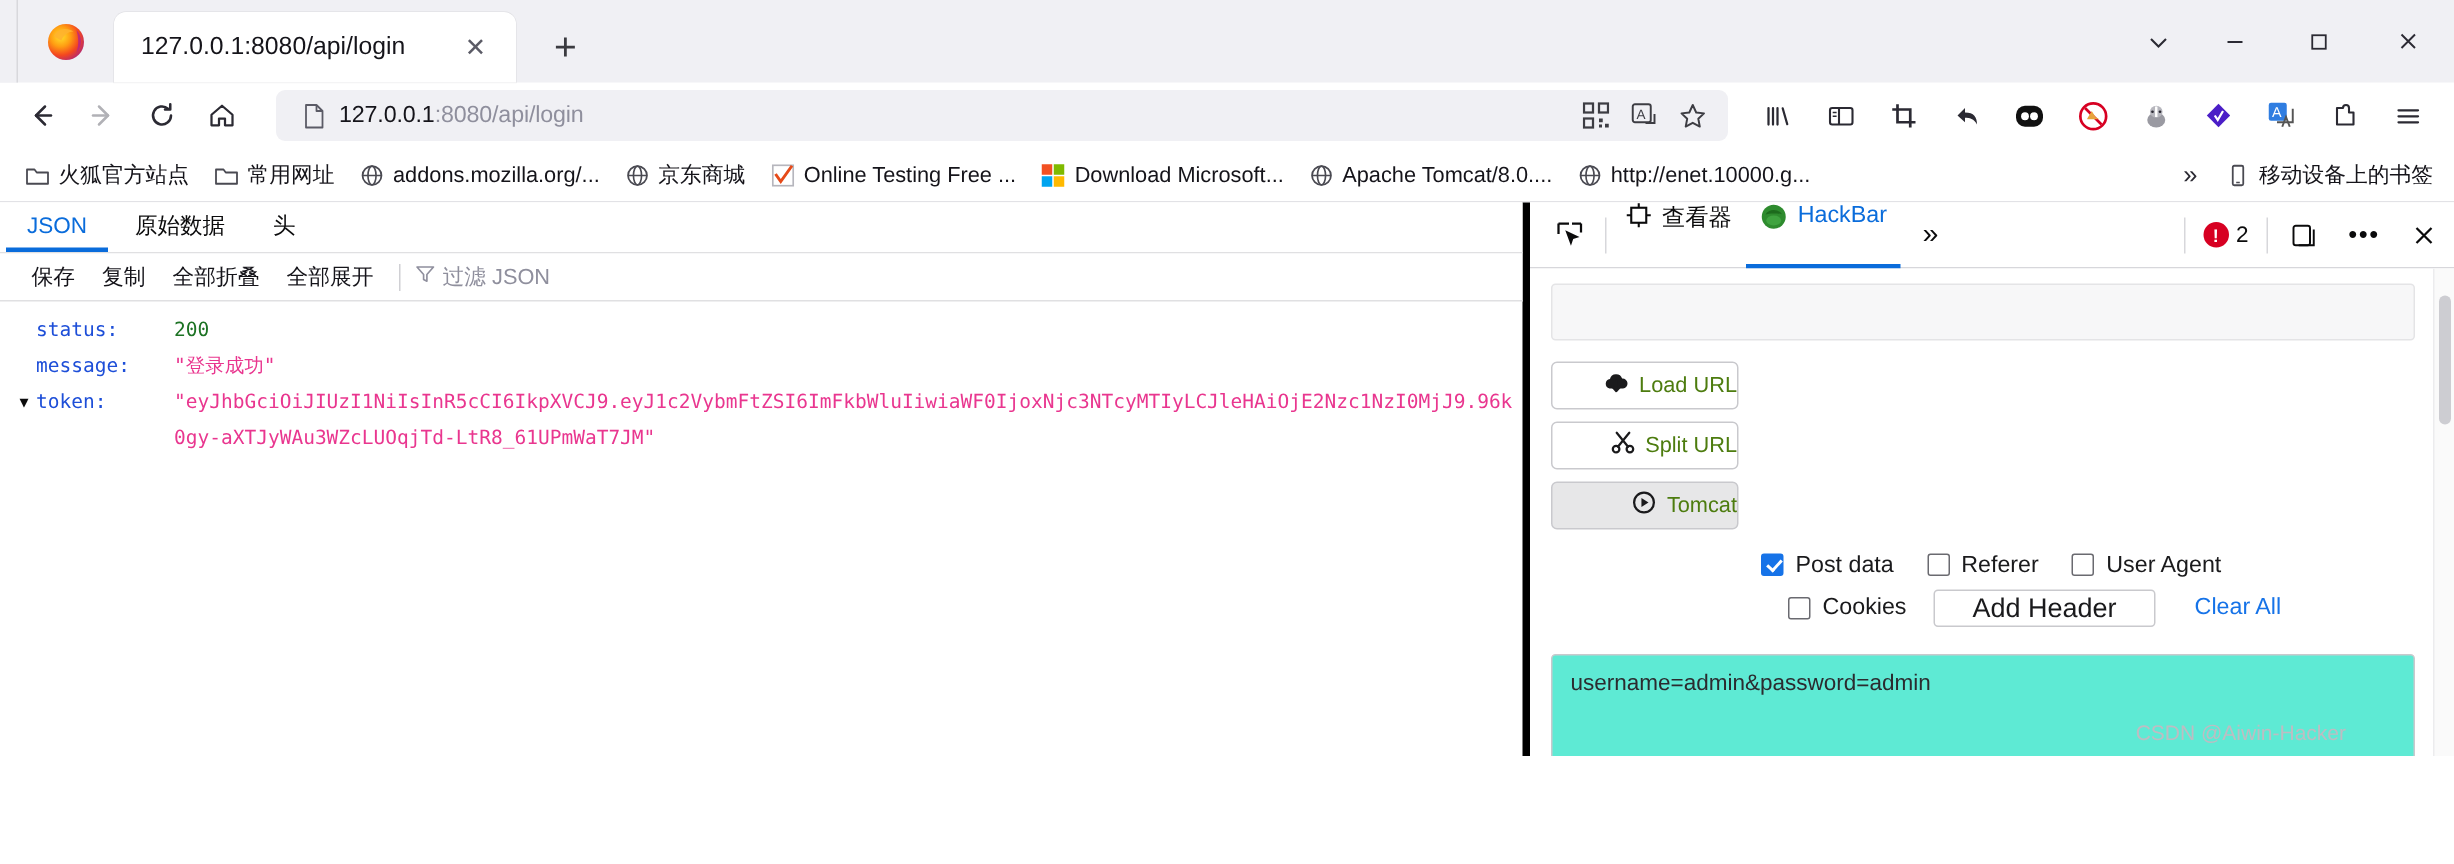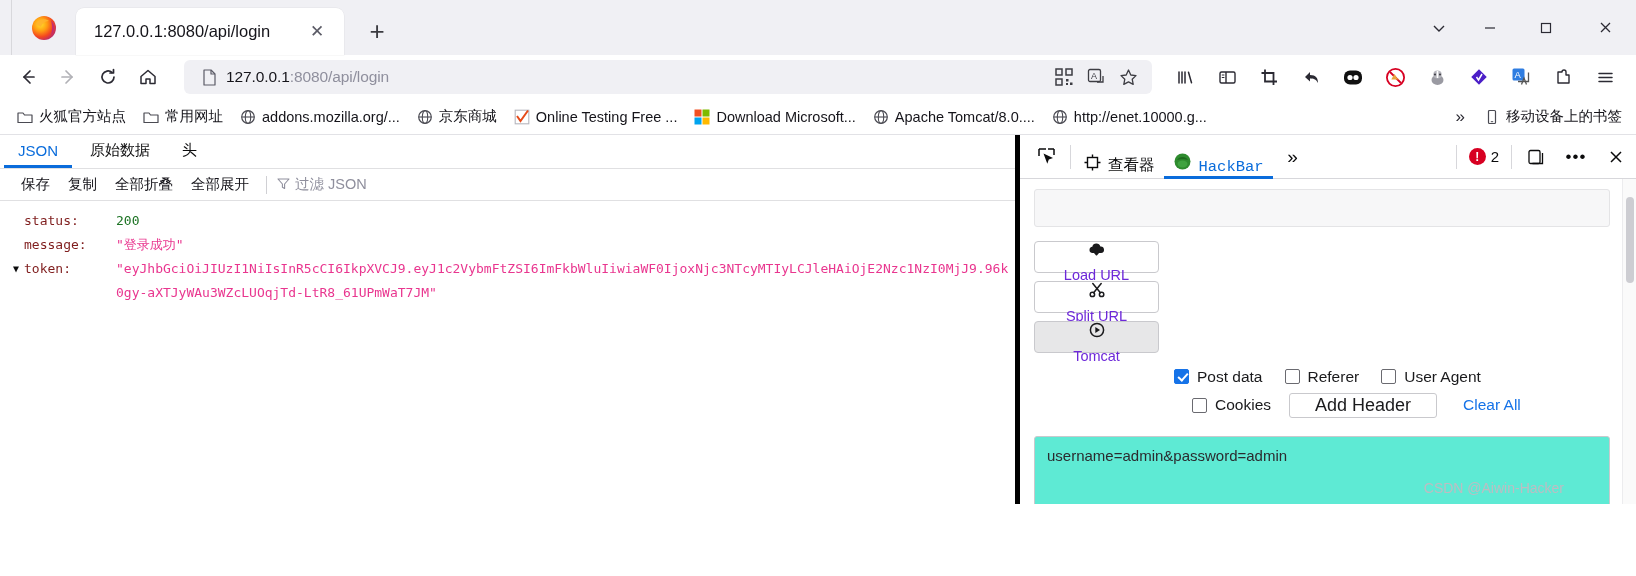--- a/index.html
+++ b/index.html
@@ -129,56 +129,56 @@
   .jt-btn { font-size: 14.5px; color:#15141a; padding: 0 9px; white-space:nowrap; }
   .jt-sep { width:1px; height:18px; background:#d0d0d4; margin: 0 8px; }
   .jt-filter { display:flex; align-items:center; gap:5px; font-size:14.5px; color:#8f8f9d; padding-left:2px;}
   .json-body {
     flex:1; overflow:hidden; padding: 8px 0 0 0;
     font-family: "DejaVu Sans Mono", "Liberation Mono", monospace;
     font-size: 13px;
   }
   .jrow { display:flex; align-items:flex-start; line-height: 24px; padding-left: 8px; }
   .jtwisty { width: 16px; flex:0 0 16px; color:#0b0b0c; font-size:10px; text-align:center; line-height:24px; }
-  .jkey { color:#7f1d1d; width: 92px; flex:0 0 92px; }
+  .jkey { color:#1d4ed8; width: 92px; flex:0 0 92px; }
   .jval { white-space: pre-wrap; word-break: break-all; }
   .jval.num { color:#1d7324; }
   .jval.str { color:#e9368f; }
   .jval.tok { color:#e9368f; max-width: 900px; }
 
   
   .devtools { flex:1; display:flex; flex-direction:column; background:#fff; min-width:0; }
   .dt-toolbar {
     height: 44px; flex:0 0 44px; display:flex; align-items:center;
     border-bottom: 1px solid #d7d7db; background:#fff; padding-left: 6px;
   }
   .dt-ico { width: 40px; height:34px; display:flex; align-items:center; justify-content:center; color:#0b0b0c; flex:0 0 40px;}
   .dt-vsep { width:1px; height:24px; background:#d7d7db; margin:0 4px; }
   .dt-tab {
-    height: 44px; display:flex; align-items:flex-end; gap:7px;
+    height: 44px; display:flex; align-items:flex-start; gap:7px;
     padding: 0 9px; font-size: 15.5px; color:#0b0b0c;
-    border-bottom: 3px solid transparent; box-sizing: border-box; font-family: Liberation Mono, monospace;
+    border-bottom: 3px solid transparent; box-sizing: border-box;
   }
   .dt-tab.active { color:#0a6cdb; border-bottom-color:#0a6cdb; }
   .dt-spacer { flex:1; }
   .dt-err { display:flex; align-items:center; gap:5px; padding: 0 8px; font-size:15px; color:#0b0b0c; }
   .dt-dot { width:17px;height:17px;border-radius:50%;background:#d70022;color:#fff;font-size:12px;font-weight:bold;display:flex;align-items:center;justify-content:center;line-height:1;}
 
   .dt-content { flex:1; position:relative; overflow:hidden; background:#fff; display:flex; }
   .hb { flex:1; padding: 10px 12px 0 14px; min-width:0; }
   .hb-topbar {
     height: 38px; background:#f7f7f8; border:1px solid #e4e4e6; border-radius:3px;
     margin-bottom: 14px;
   }
   .hb-row { display:flex; gap: 14px; }
   .hb-btncol { display:flex; flex-direction:column; gap:8px; flex:0 0 125px; }
   .hb-btn {
     height: 32px; border:1px solid #c9c9cd; border-radius:4px; background:#fff;
-    display:flex; align-items:center; justify-content:space-between; gap:7px;
-    font-size: 14.5px; color:#6d28d9;flex-direction:column;
+    display:flex; align-items:center; justify-content:flex-end; gap:7px;
+    font-size: 14.5px; color:#4d7c0f;
   }
   .hb-btn.exec { background:#e7e7e8; }
   .hb-url {
     flex:1; min-width:0; border:1px solid #c9c9cd; border-radius:3px;
     height: 76px; padding: 9px 11px; font-size:15px; color:#3b3b3f;
     position:relative; background:#fff;
     font-family:"Liberation Sans", sans-serif;
   }
   .resize-grip { position:absolute; right:2px; bottom:2px; width:10px; height:10px;}
   .hb-opts { margin-top: 10px; padding-left: 140px; }

